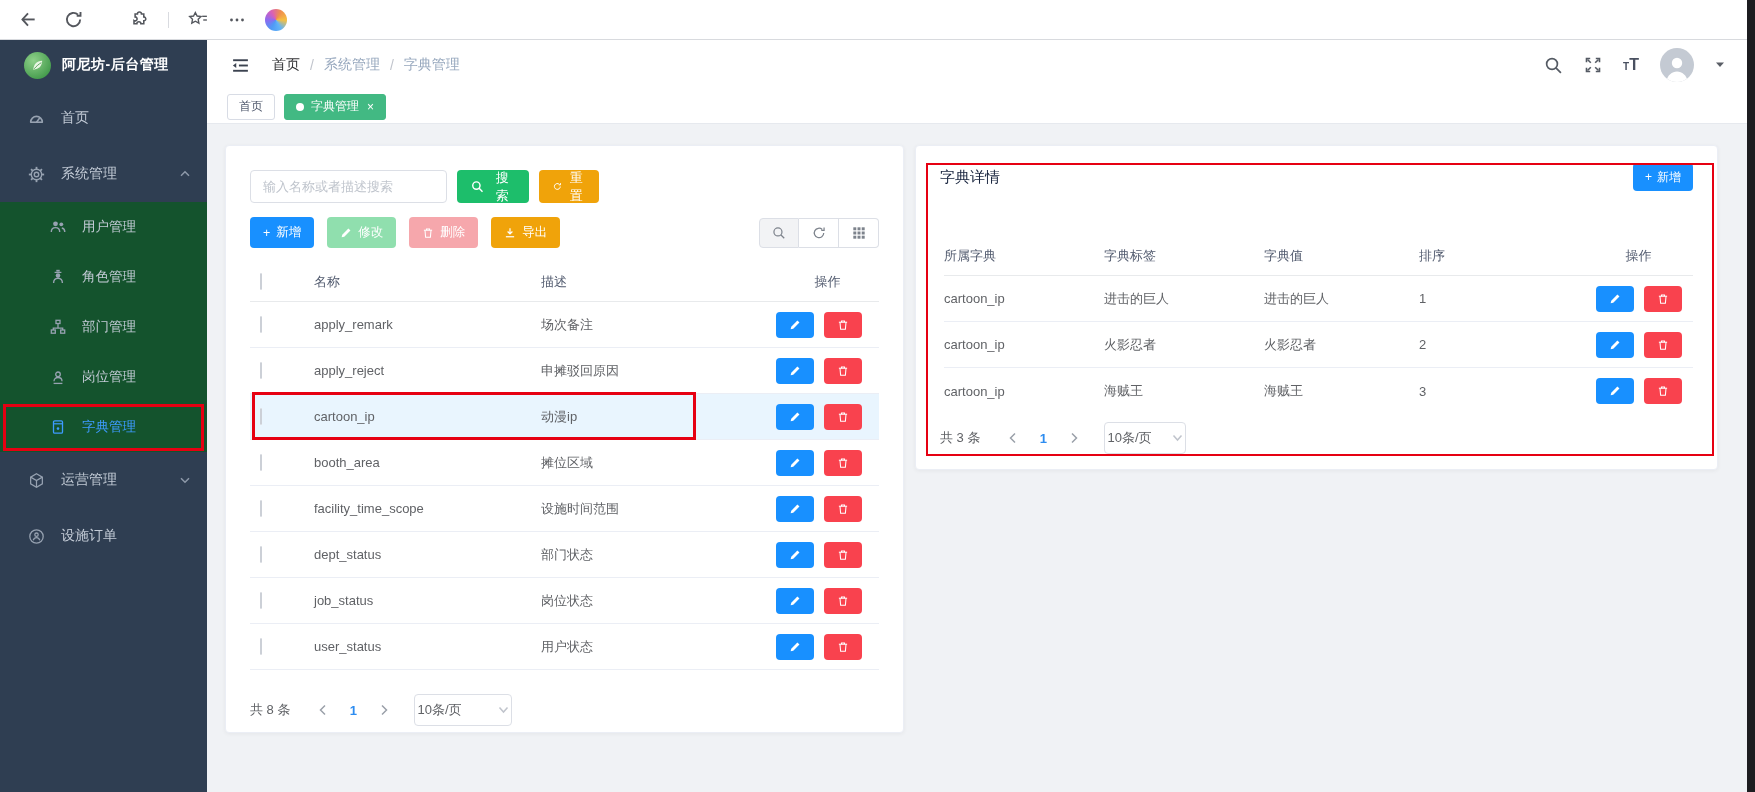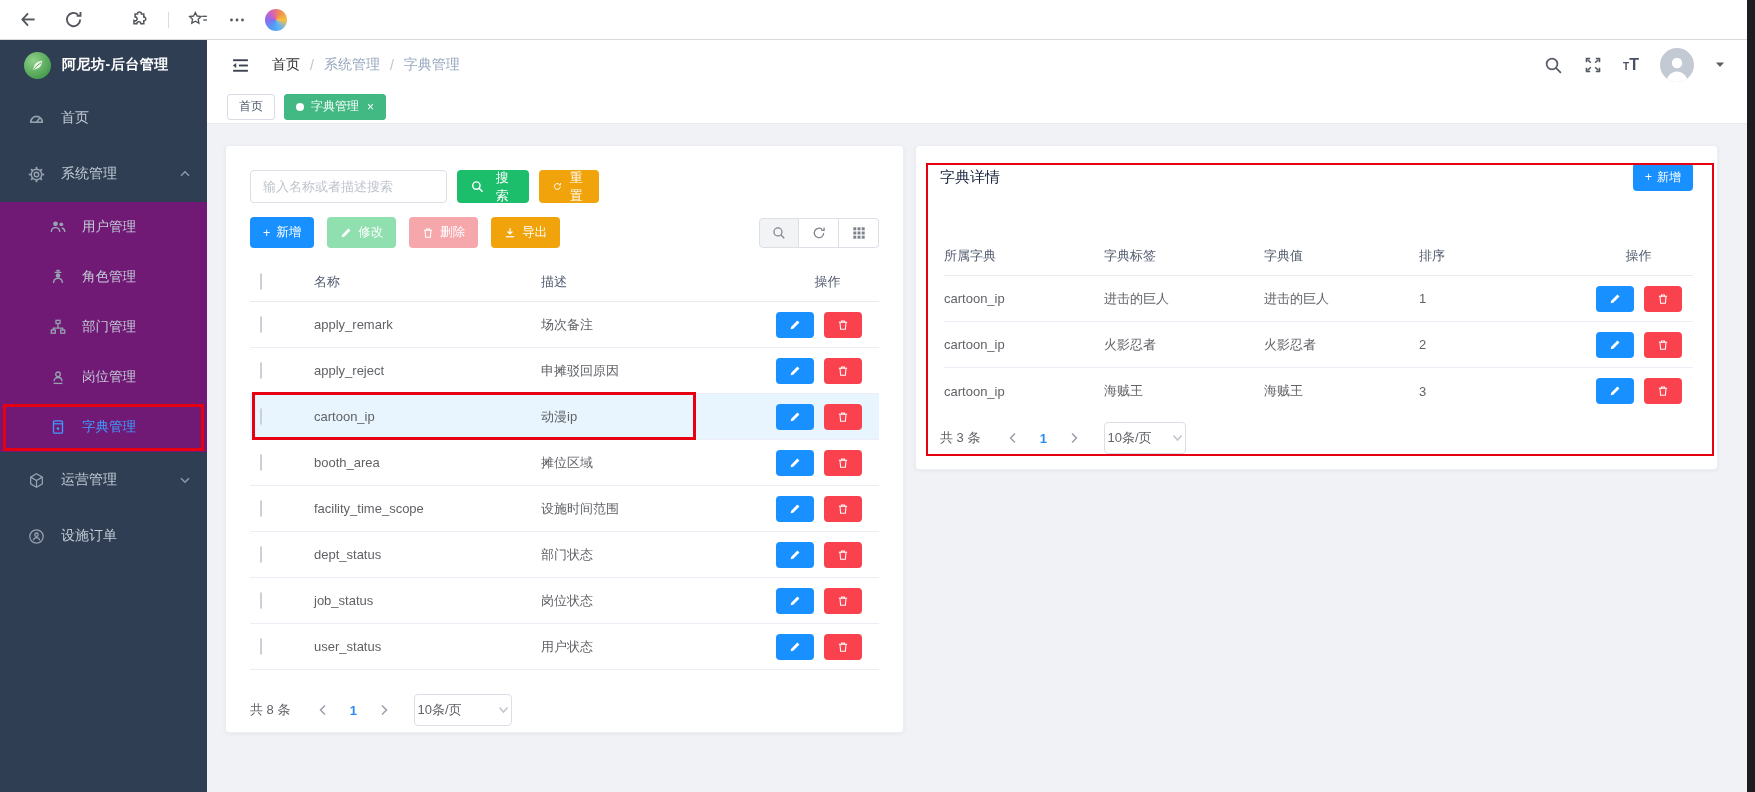--- a/index.html
+++ b/index.html
@@ -34,21 +34,21 @@
   
   .app { display:flex; height:752px; }
 
   
   .sidebar { width:207px; flex:0 0 207px; background:#2f3e52; color:#c3cbd6; }
   .logo { height:50px; display:flex; align-items:center; padding-left:24px; gap:11px; }
   .logo-circle { width:27px; height:27px; border-radius:50%; background:radial-gradient(circle at 35% 32%,#8fd18a,#2e8b3a); display:flex; align-items:center; justify-content:center; }
   .logo-title { color:#fff; font-size:14px; font-weight:bold; letter-spacing:.5px; }
   .m-item { height:56px; display:flex; align-items:center; padding:0 16px 0 28px; font-size:14px; cursor:pointer; position:relative; }
   .m-item .mi { color:#97a2b1; margin-right:16px; flex:0 0 auto; }
-  .m-sub { background:#701a75; }
+  .m-sub { background:#14532d; }
   .m-sub .m-item { height:50px; padding-left:50px; font-size:13.5px; }
   .m-chevron { margin-left:auto; color:#8e99a9; }
   .m-item.active { color:#3e9bff; }
   .m-item.active .mi { color:#3e9bff; }
   .side-red-box { position:absolute; left:3px; right:3px; top:2px; bottom:1px; border:3px solid #e60012; pointer-events:none; }
 
   
   .main { flex:1; min-width:0; display:flex; flex-direction:column; background:#f0f2f5; }
   .topbar { height:50px; background:#fff; display:flex; align-items:center; padding:0 30px 0 24px; }
   .hamburger { color:#3c4350; cursor:pointer; }

